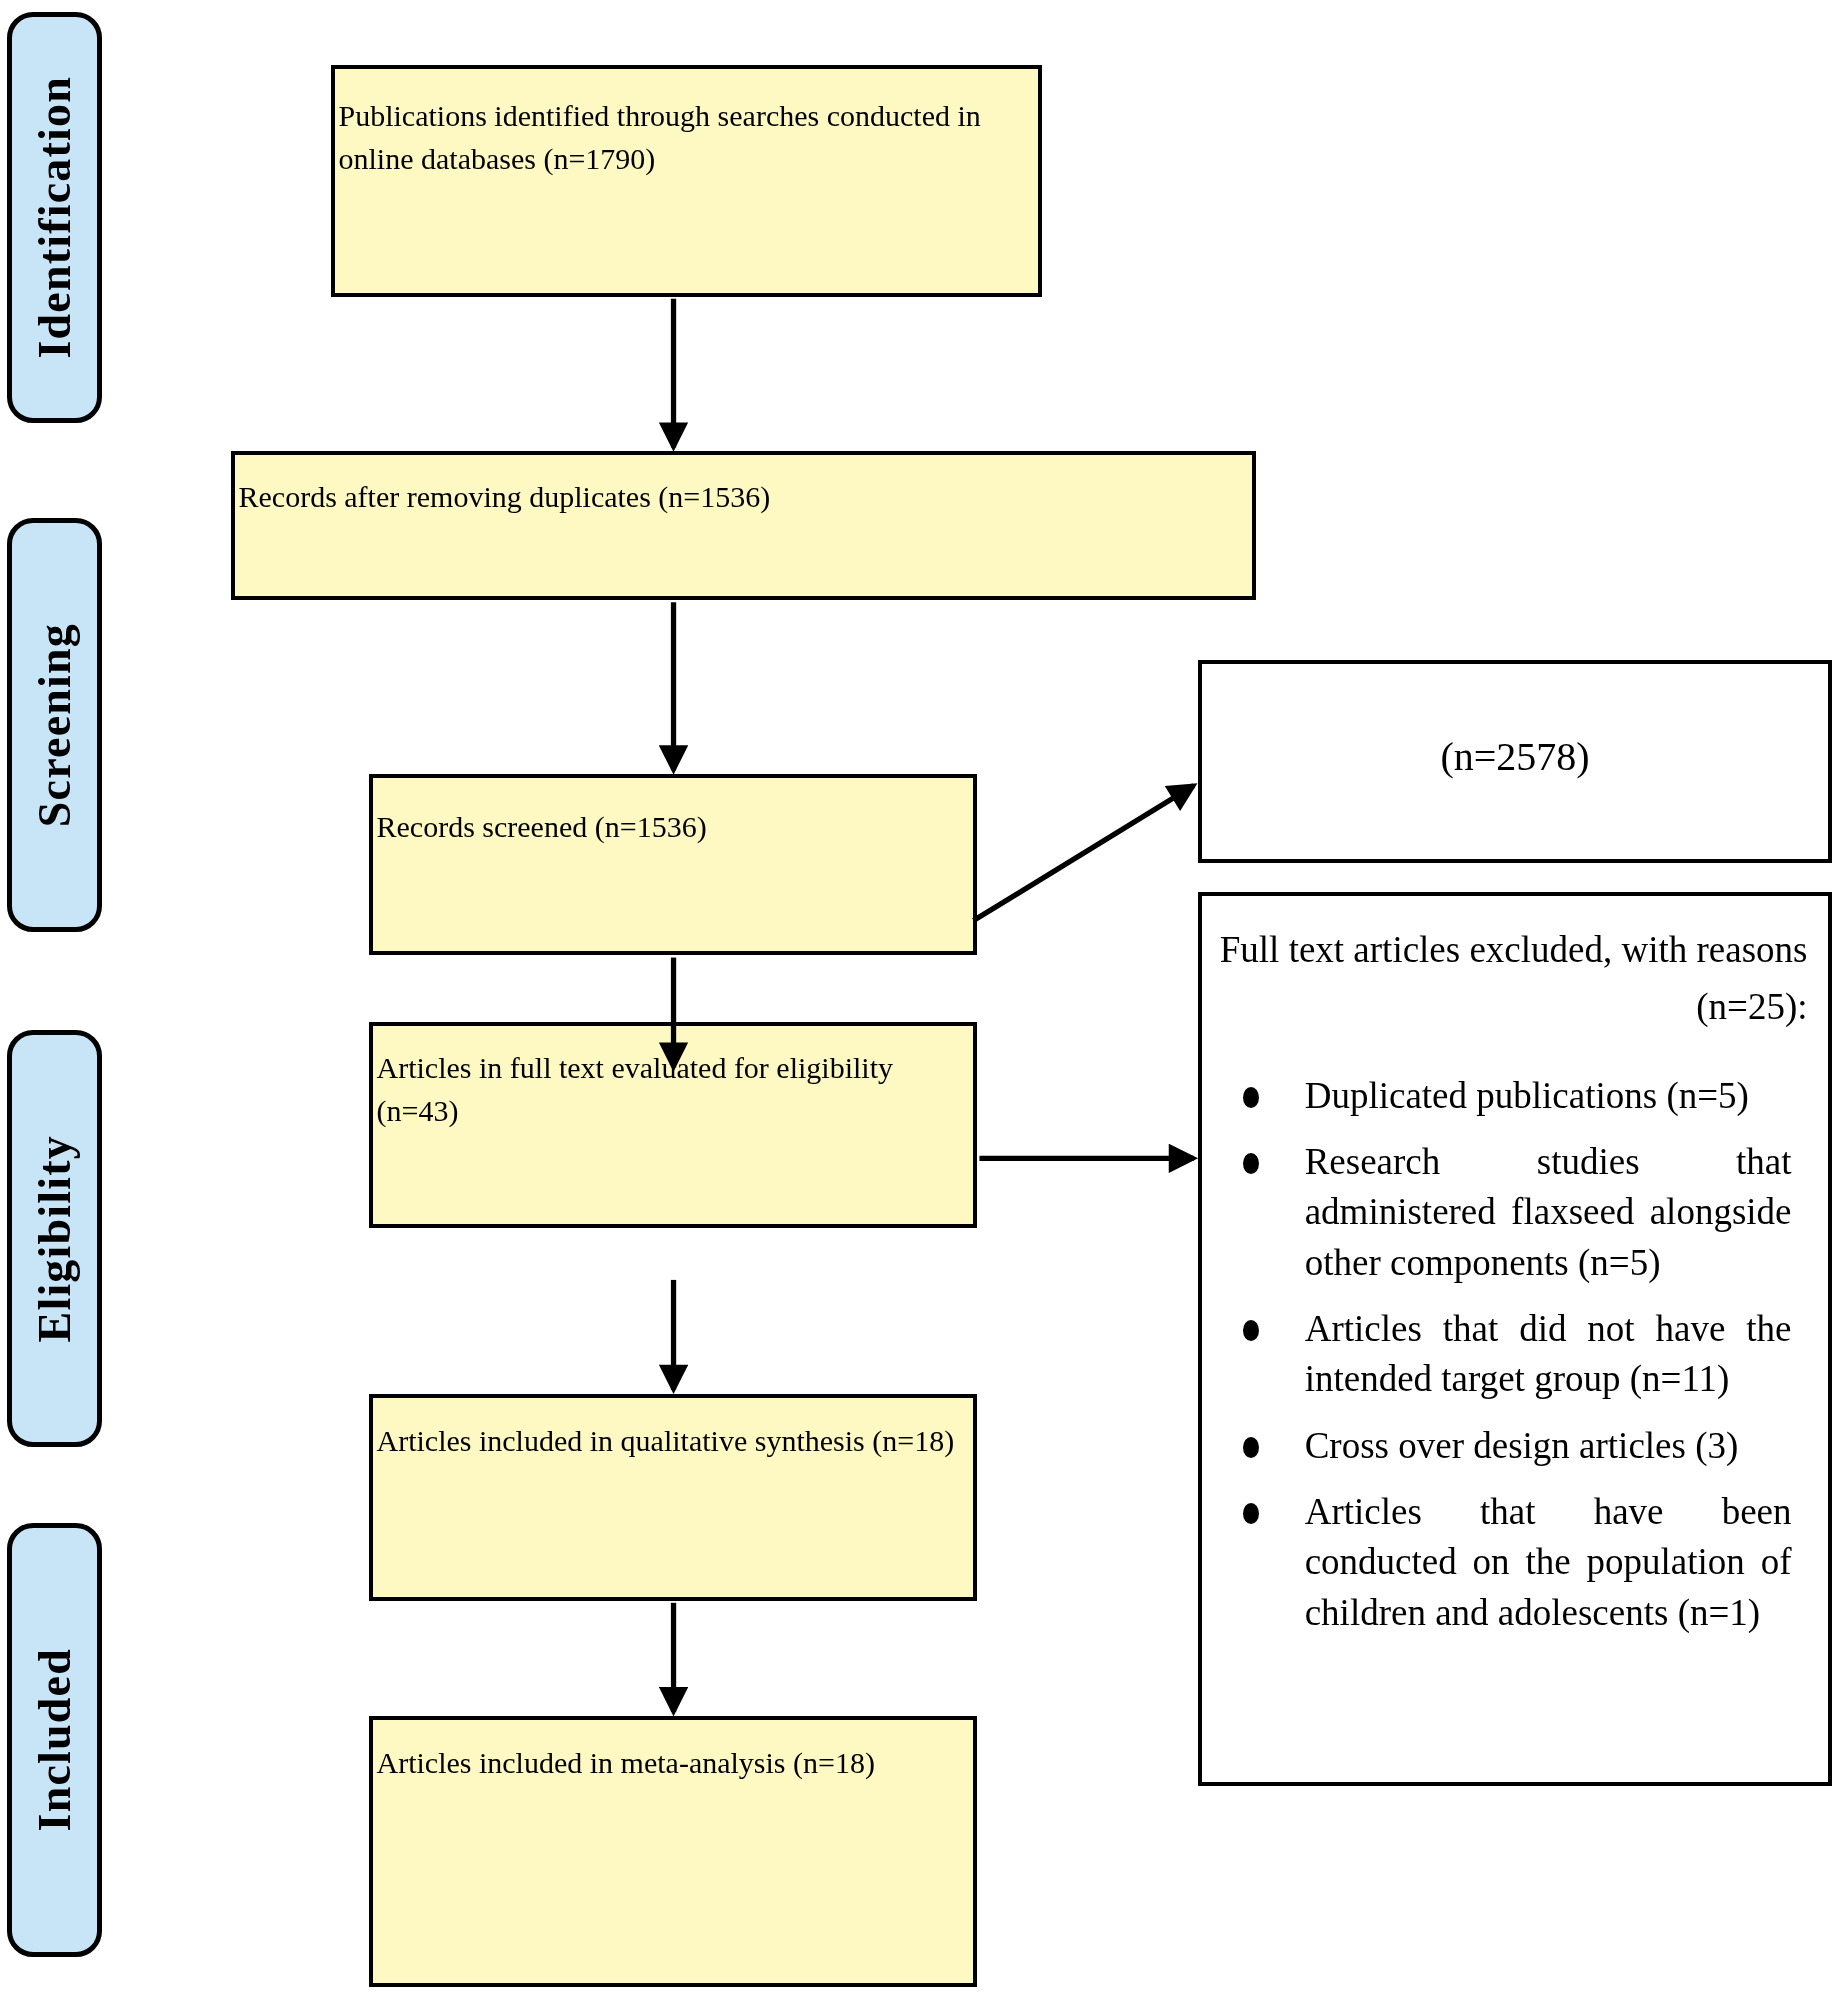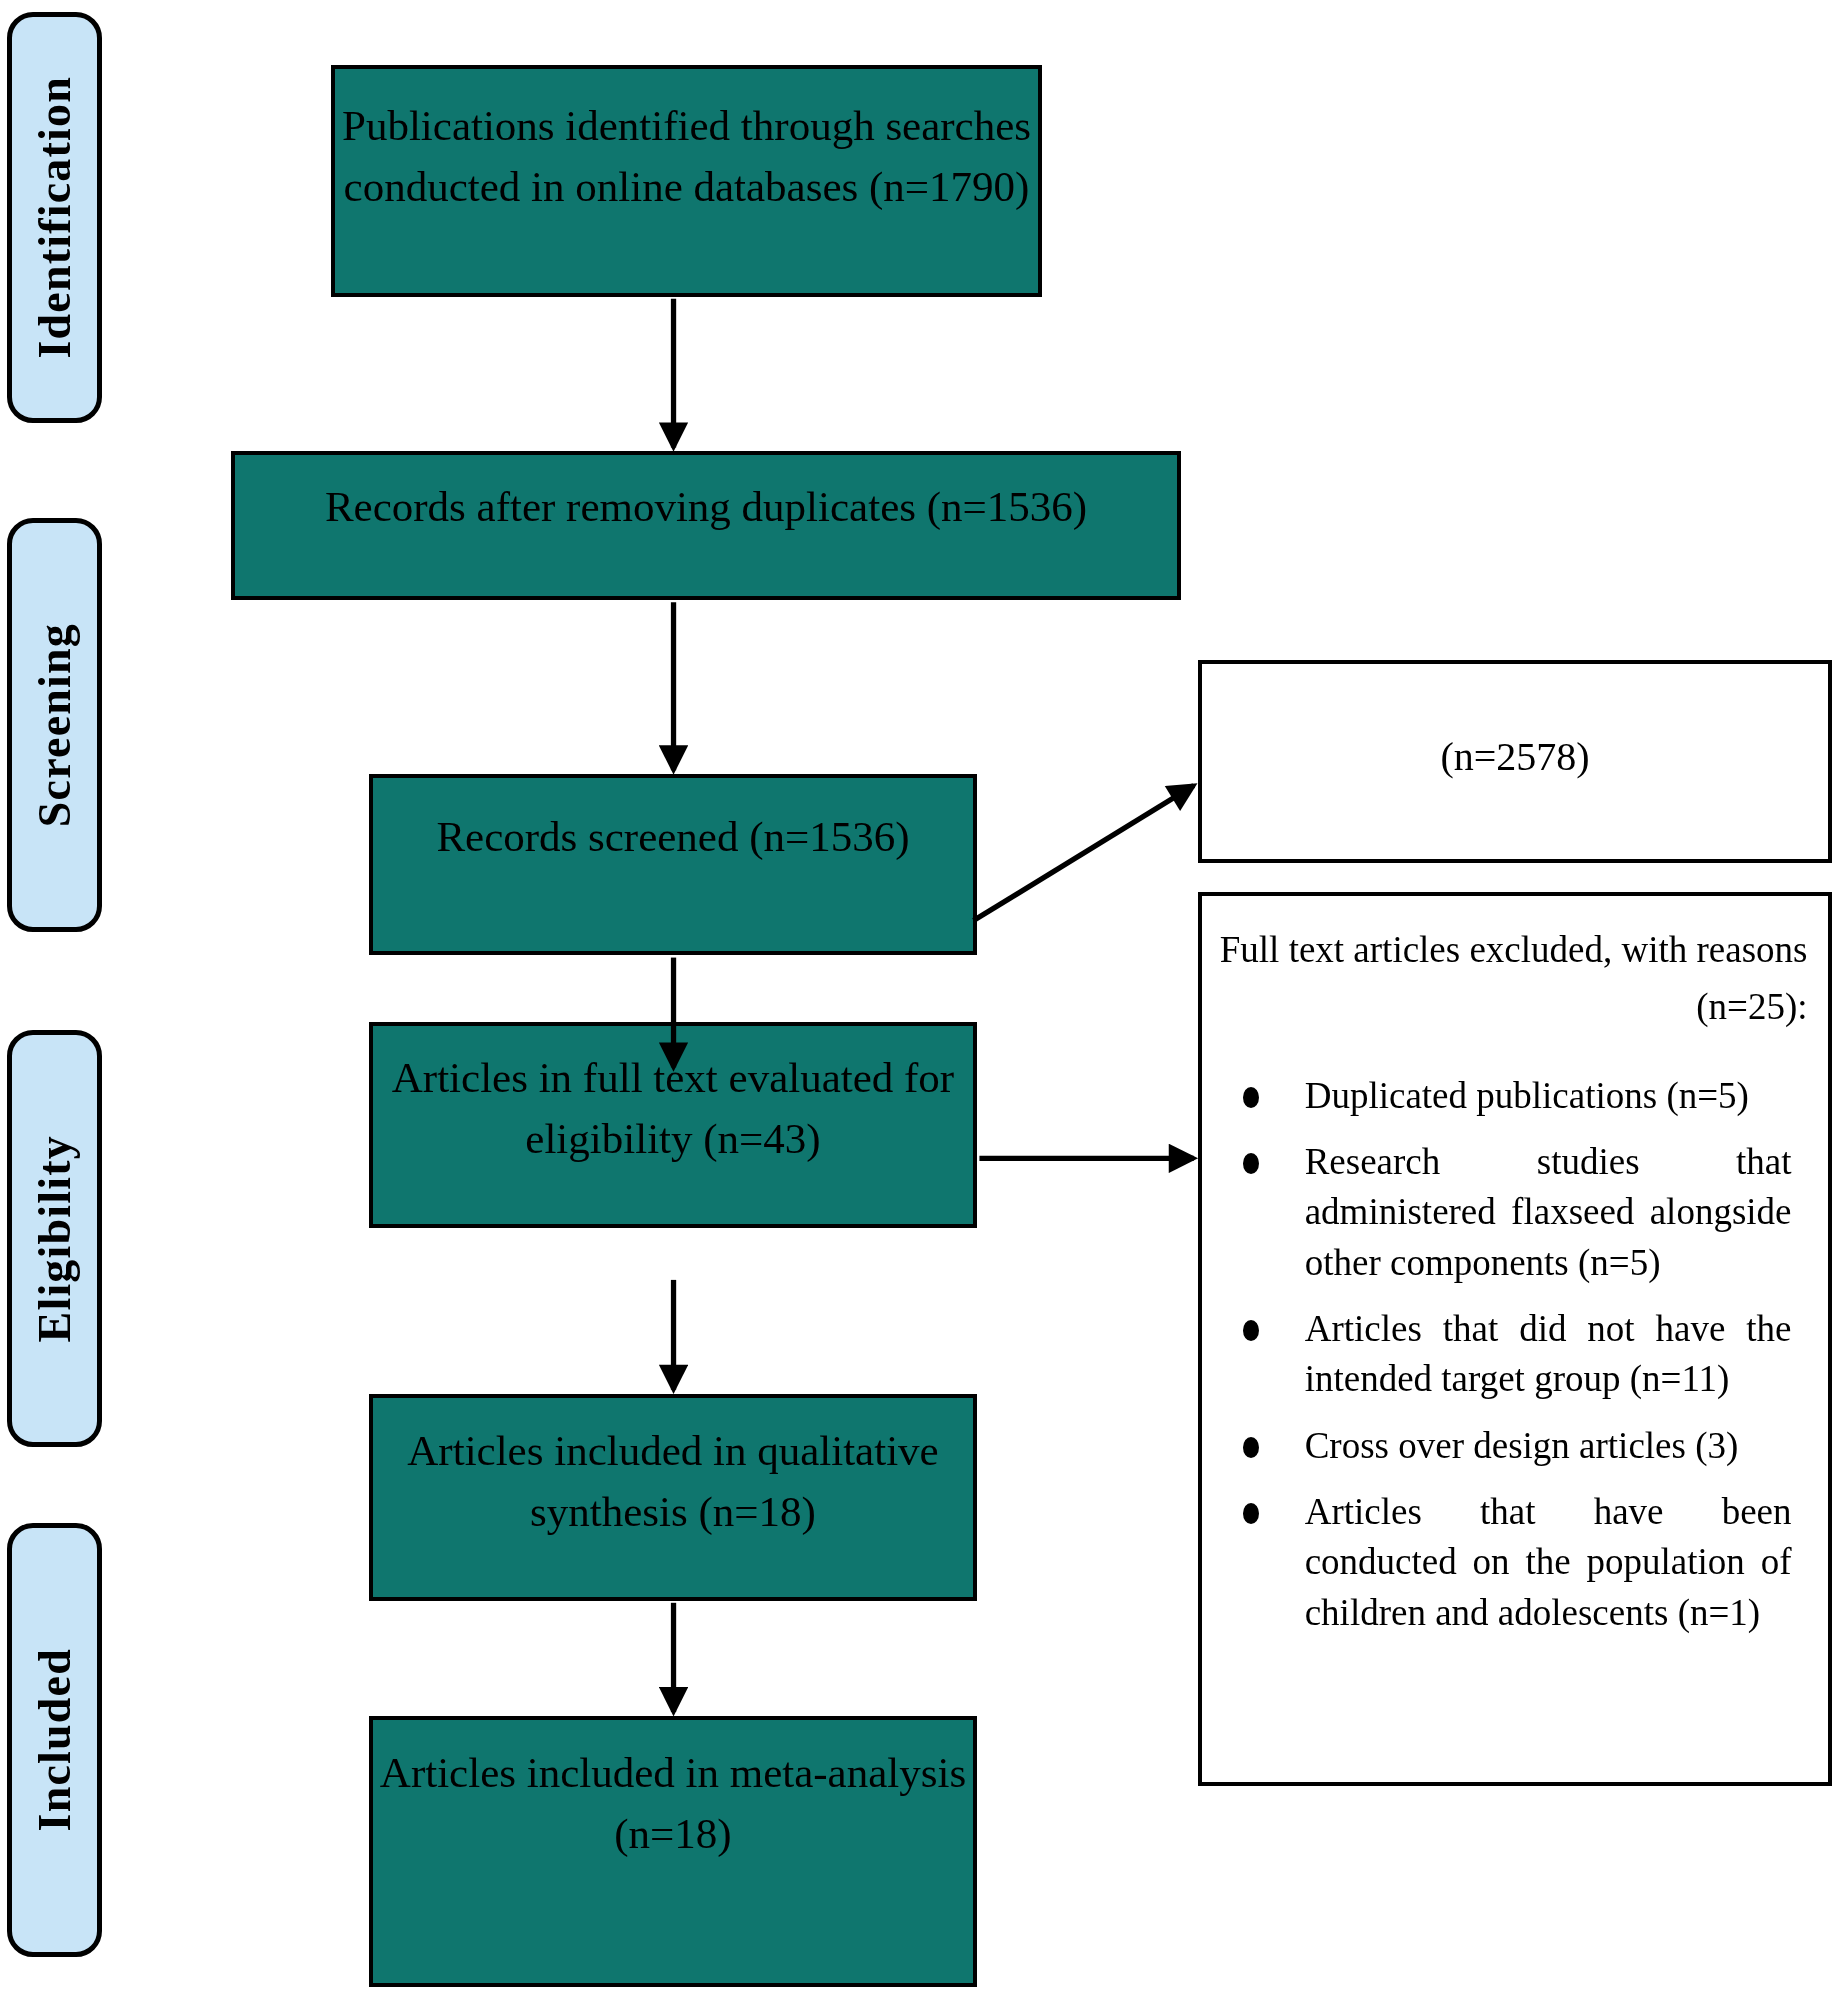--- a/index.html
+++ b/index.html
@@ -17,27 +17,27 @@
     writing-mode:vertical-rl;transform:rotate(180deg);
     font-size:46px;font-weight:bold;letter-spacing:1.2px;white-space:nowrap;
   }
   #chip-identification{top:11.7px;height:411px;}
   #chip-screening{top:518px;height:414px;}
   #chip-eligibility{top:1030px;height:417px;}
   #chip-included{top:1523px;height:434px;}
 
   
   .fbox{
-    position:absolute;background:#0f766e;border:4.7px solid #000;box-sizing:border-box;
-    font-size:43px;line-height:1.42;text-align:center;
+    position:absolute;background:#fef9c3;border:4.7px solid #000;box-sizing:border-box;
+    font-size:30px;line-height:1.42;
     display:block;
   }
   .fbox .txt{display:block;}
   #box-identified   {left:331px;  top:65px;  width:711px; height:232px; padding:26px 3.5px 0 3.5px;}
-  #box-duplicates   {left:231px;  top:451px;  width:950px; height:149px; padding:21px 3.5px 0 3.5px;}
+  #box-duplicates   {left:231px;  top:451px;  width:1025px; height:149px; padding:21px 3.5px 0 3.5px;}
   #box-screened     {left:369px;  top:774px; width:608px; height:181px; padding:28px 3.5px 0 3.5px;}
   #box-fulltext     {left:369px;  top:1022px; width:608px; height:206px; padding:21px 3.5px 0 3.5px;}
   #box-qualitative  {left:369px;  top:1394px; width:608px; height:207px; padding:22px 3.5px 0 3.5px;}
   #box-meta         {left:369px;  top:1716px; width:608px; height:271px; padding:22px 3.5px 0 3.5px;}
 
   
   #box-removed{
     position:absolute;left:1198px;top:660px;width:634px;height:203px;
     background:#fff;border:4.7px solid #000;box-sizing:border-box;
     font-size:40px;line-height:59px;text-align:center;padding-top:30.5px;

